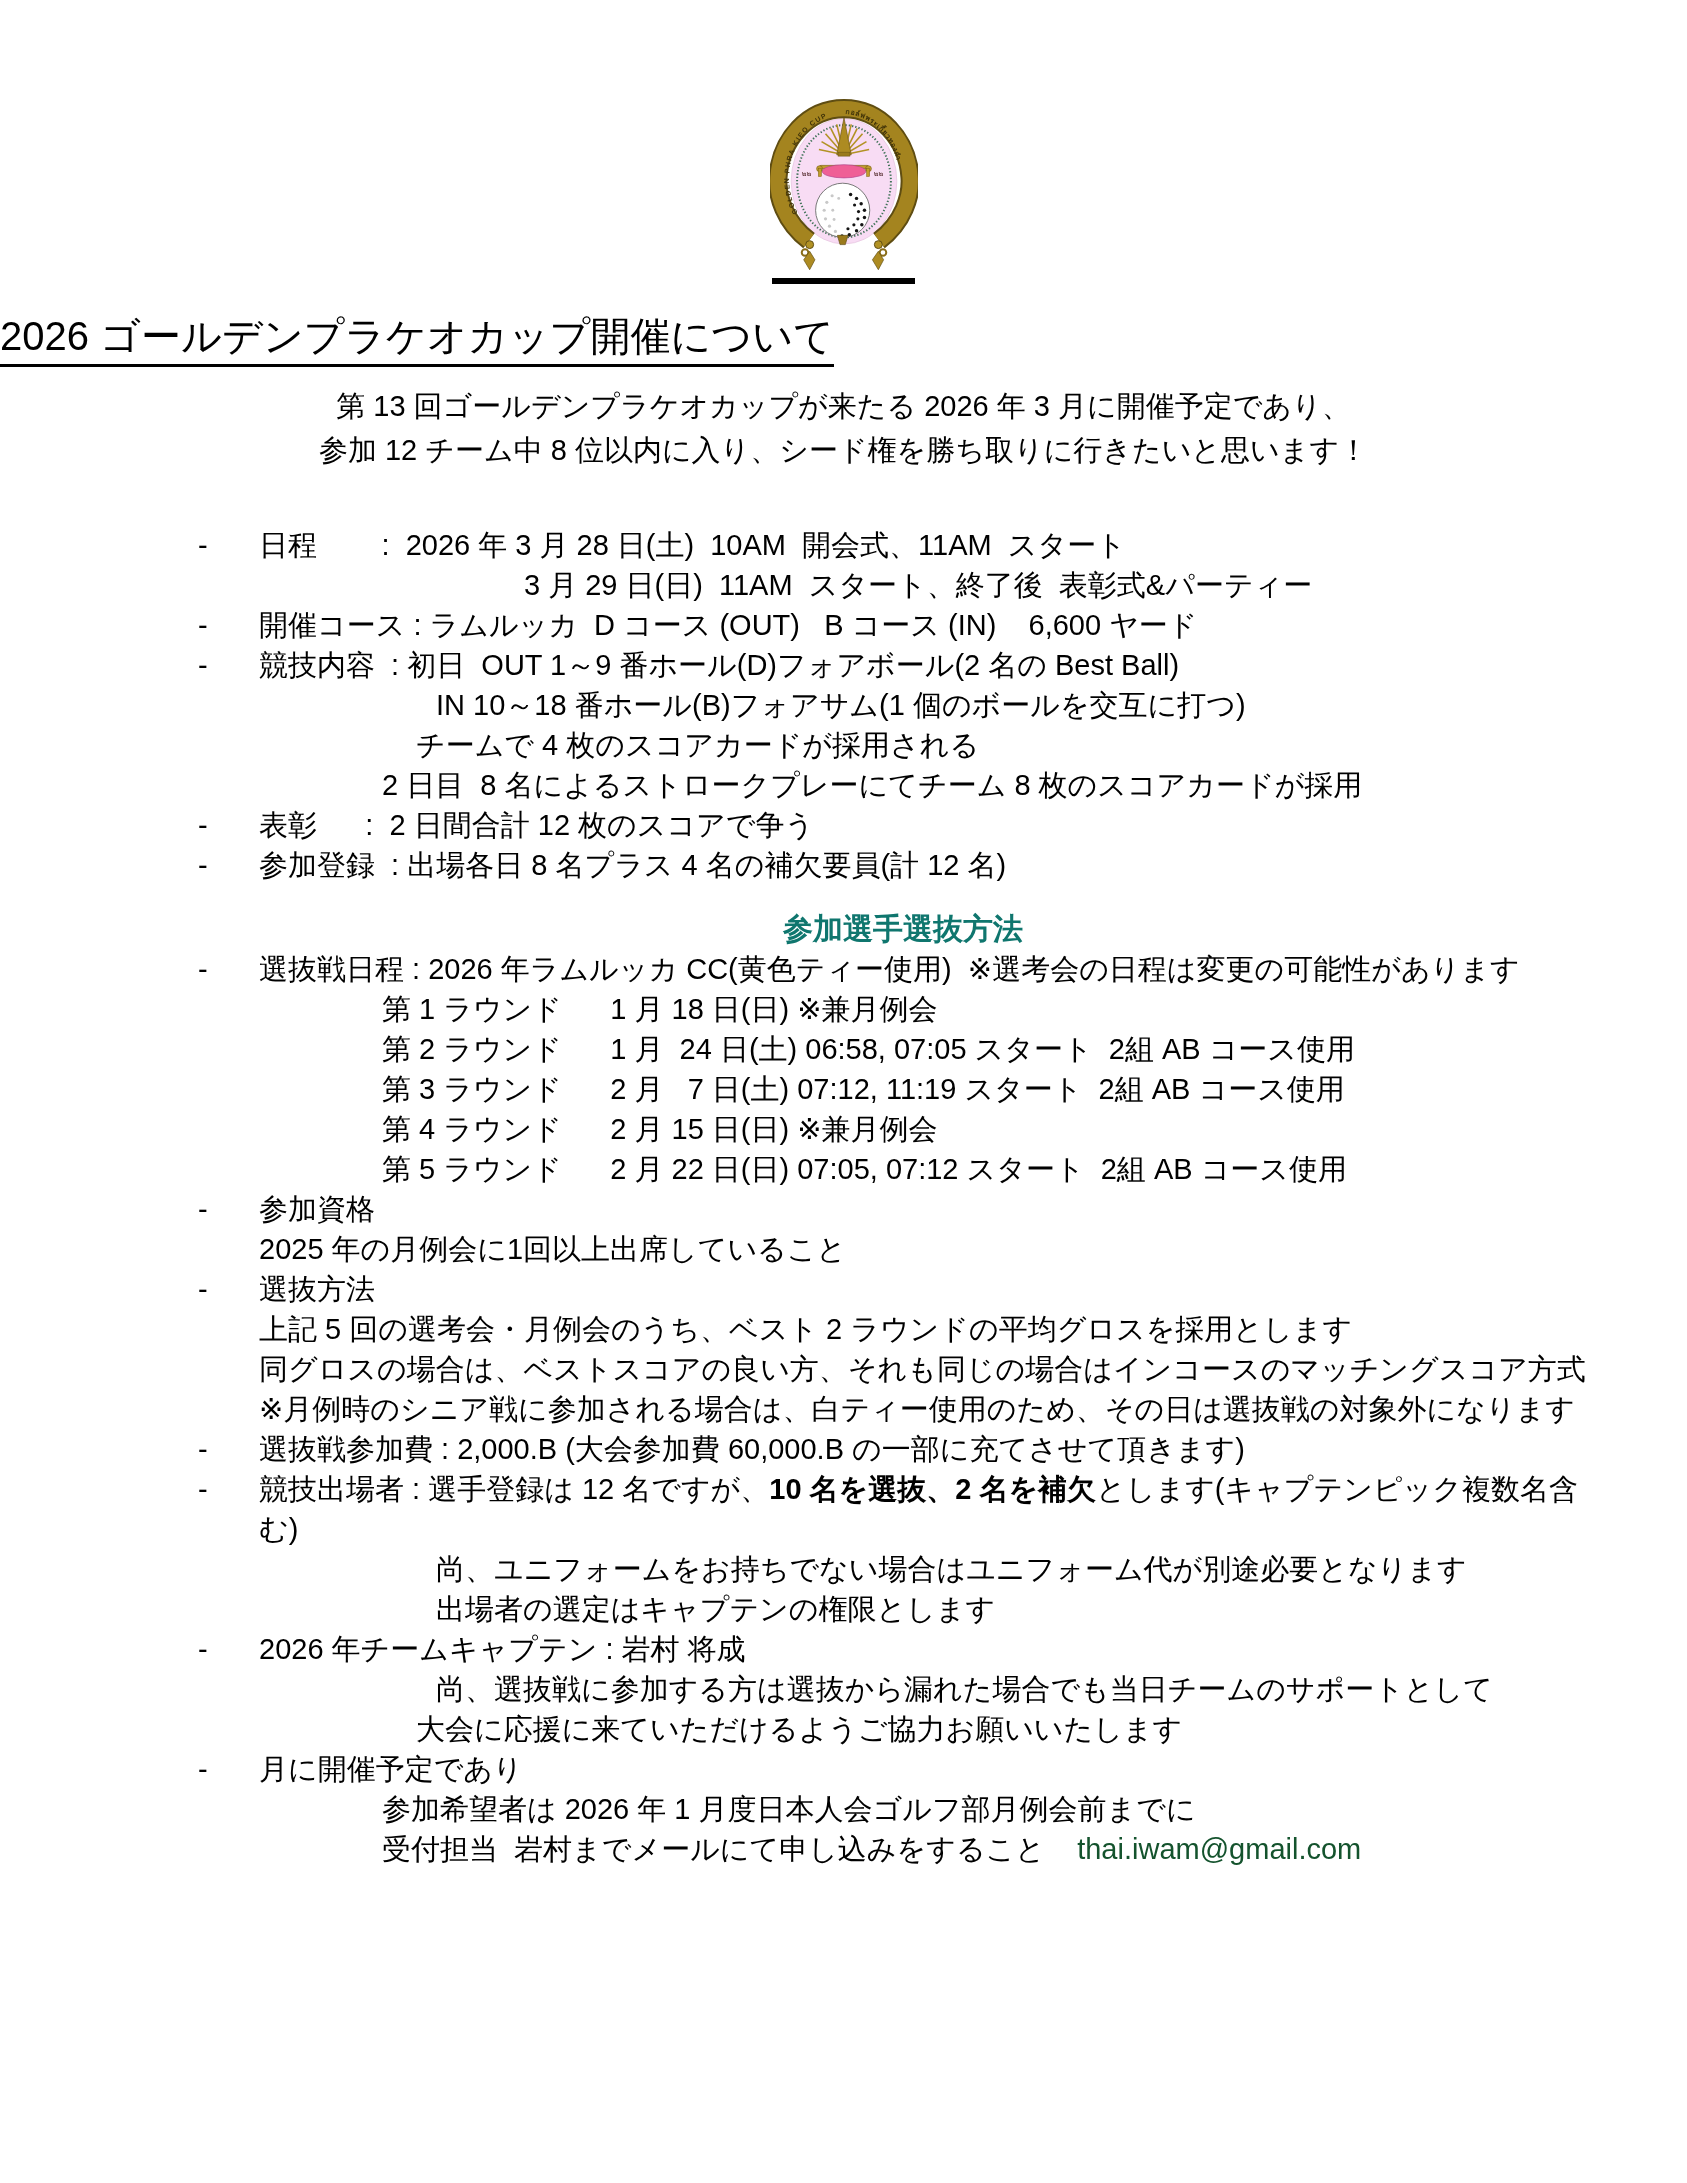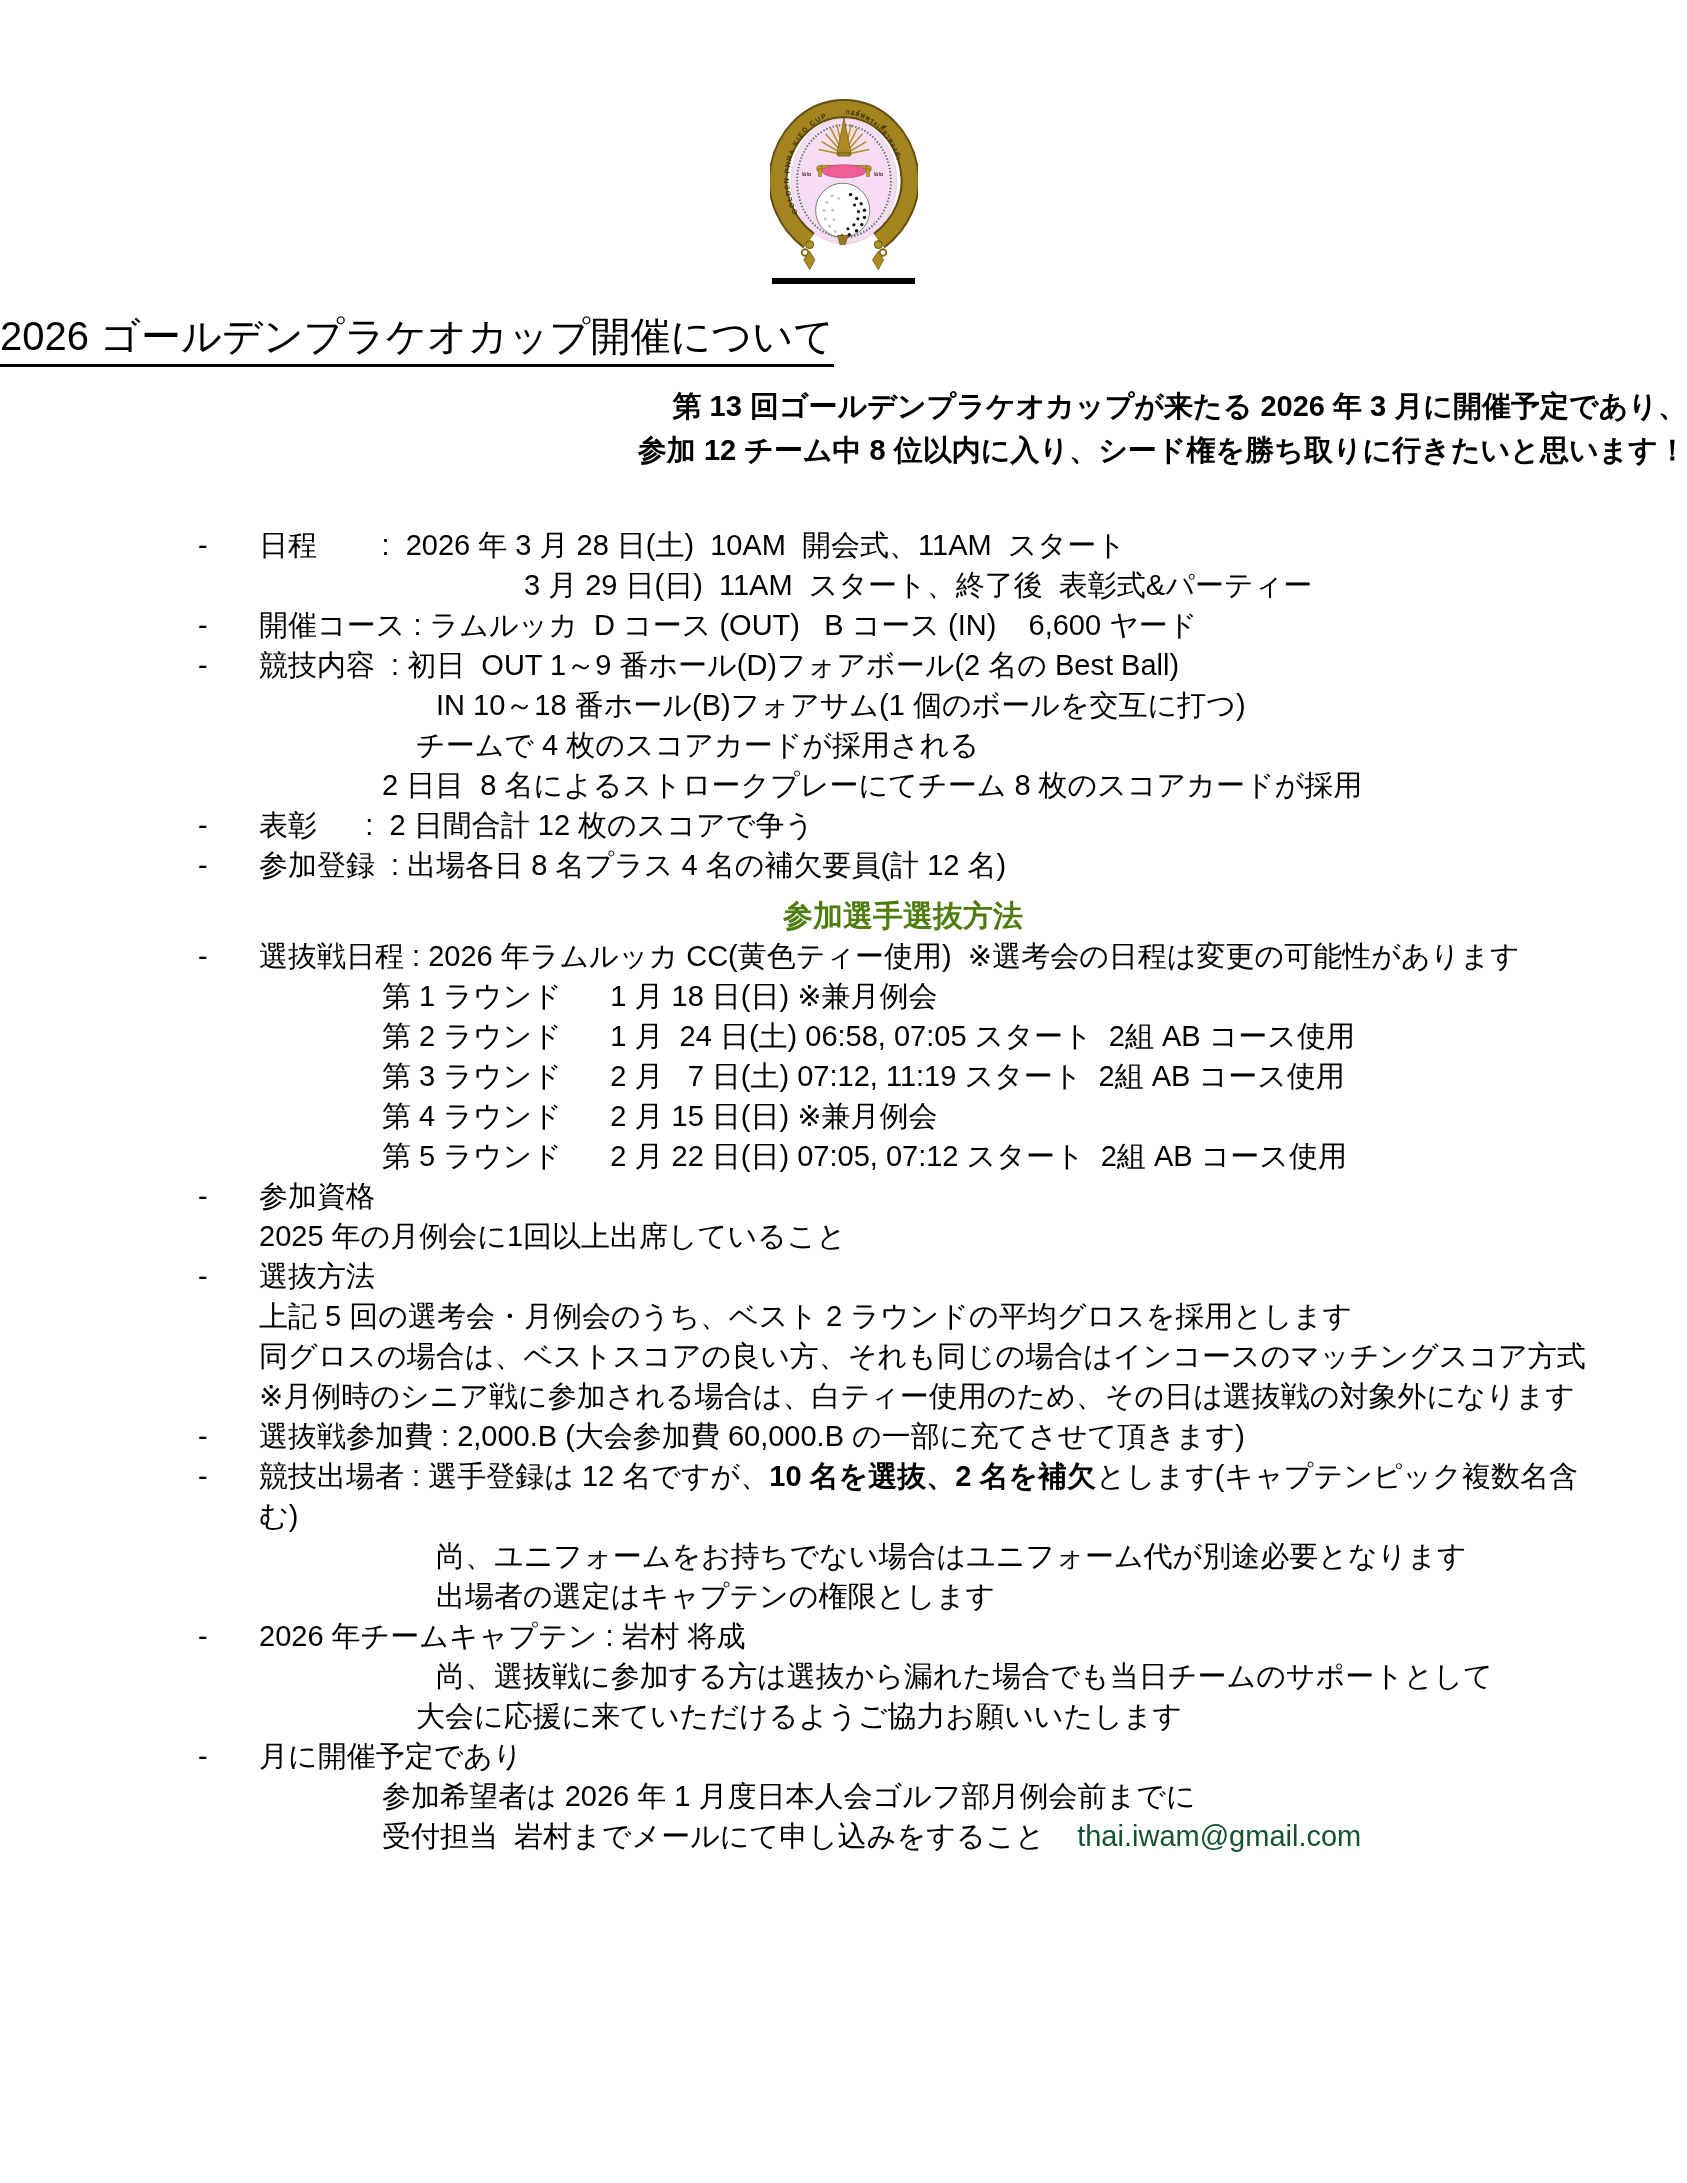--- a/index.html
+++ b/index.html
@@ -22,45 +22,44 @@
     line-height:46px;
   }
   .title .u{
     display:inline-block;
     border-bottom:3.3px solid #000;
     padding-bottom:5.3px;
     white-space:pre-wrap;
   }
   .intro{
     margin-top:17px;
-    text-align:right;
+    text-align:center;
     font-size:29px;
     line-height:44px;
-    font-weight:bold;
   }
   .intro div{white-space:pre-wrap;}
   .content{
     margin-top:53px;
     padding-left:198px;
     padding-right:79px;
     font-size:29px;
     line-height:40px;
   }
   .row{display:flex;align-items:flex-start;}
   .dash{flex:0 0 61px;}
   .txt{white-space:pre-wrap;}
   .i1{padding-left:61px;white-space:pre-wrap;}
   .i2{padding-left:184px;white-space:pre-wrap;}
   .i3{padding-left:218px;white-space:pre-wrap;}
   .i4{padding-left:238px;white-space:pre-wrap;}
   .i5{padding-left:326px;white-space:pre-wrap;}
   .sel-heading{
-    margin-top:10px;
+    margin-top:23px;
     text-align:center;
-    color:#4d7c0f;
+    color:#0f766e;
     font-weight:bold;
     font-size:30px;
     line-height:41px;
   }
   .b{font-weight:bold;}
   .email{color:#14532d;text-decoration:none;white-space:pre-wrap;}
 </style>
 </head>
 <body>
 

